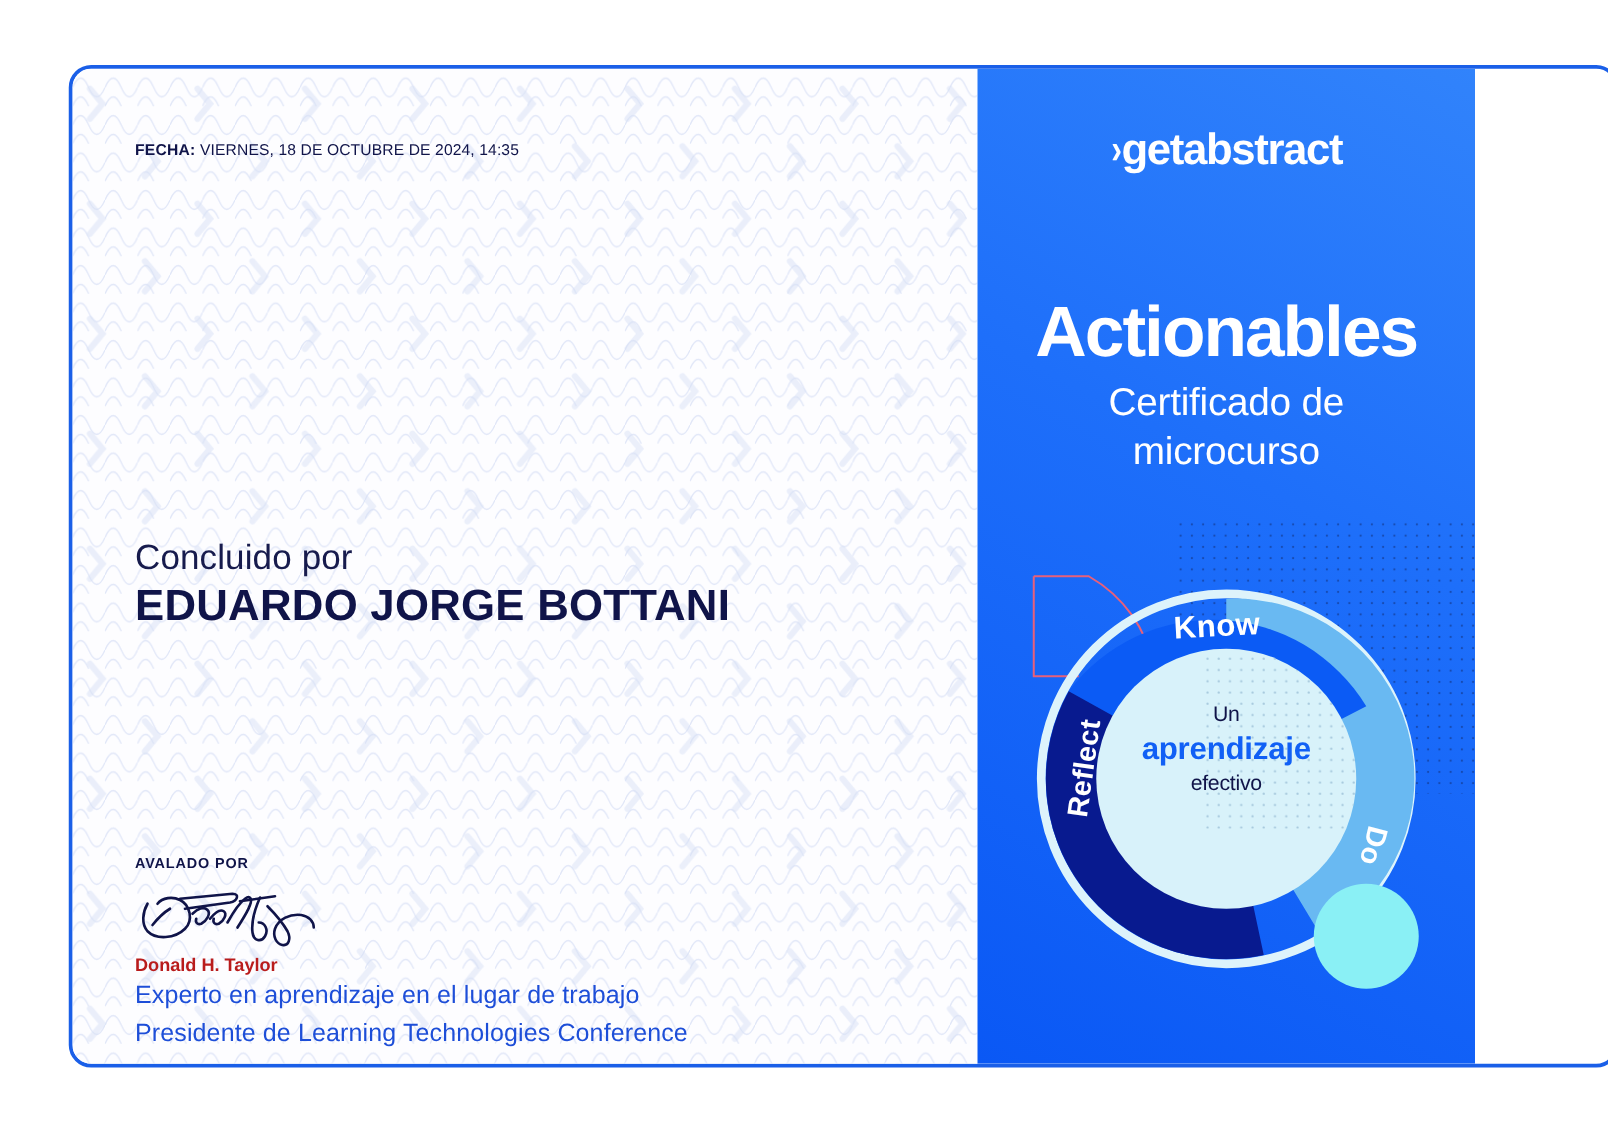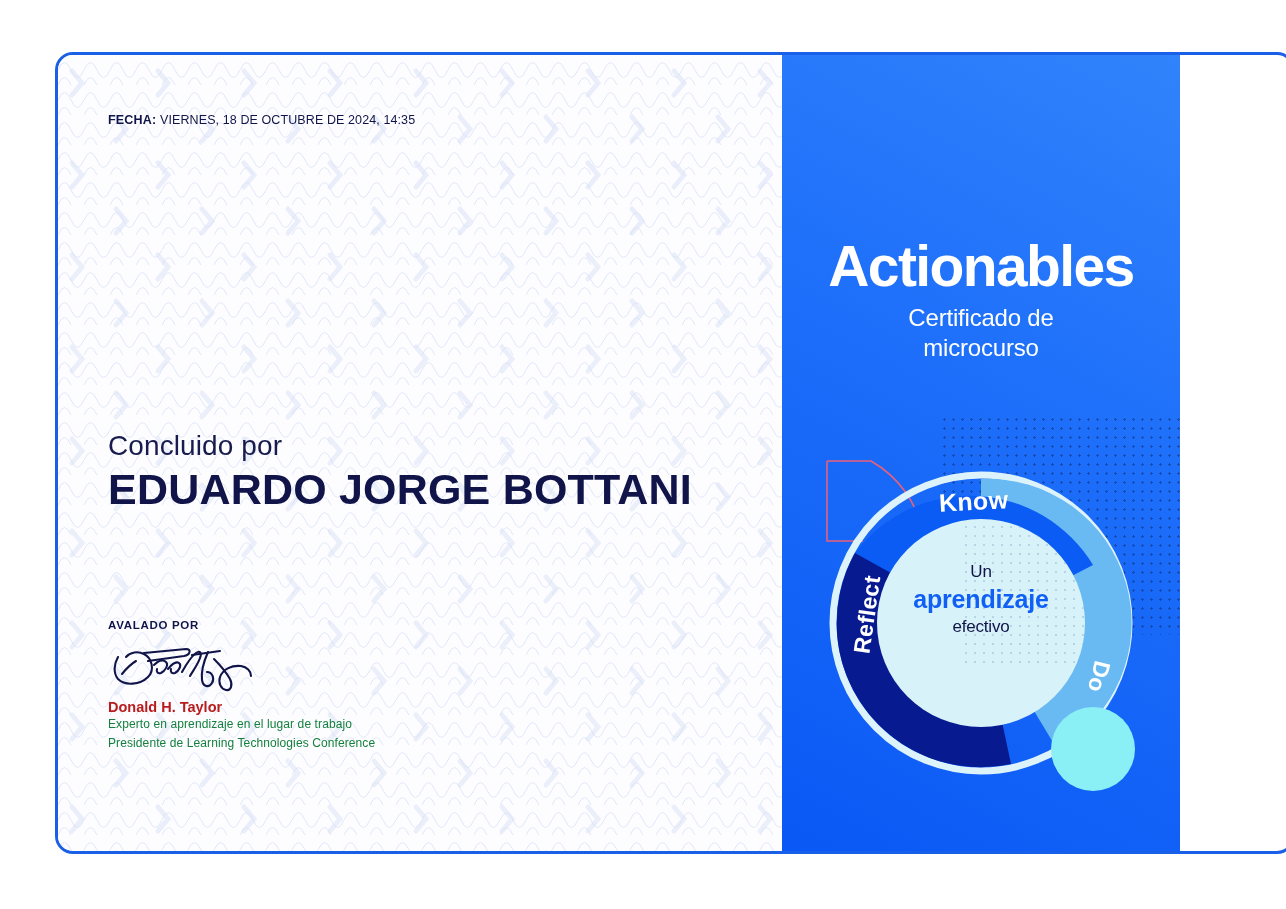--- a/index.html
+++ b/index.html
@@ -78,51 +78,51 @@
     left: 50px;
     top: 375px;
     font-size: 28px;
     color: #171b4d;
     letter-spacing: .1px;
   }
   .recipient {
     position: absolute;
     left: 50px;
     top: 410px;
-    font-size: 43px;
+    font-size: 35px;
     font-weight: bold;
     color: #101449;
     letter-spacing: .2px;
   }
 
   .endorsement {
     position: absolute;
     left: 50px;
-    top: 564px;
+    top: 630px;
     width: 620px;
   }
   .endorse-label {
     font-size: 11.5px;
     font-weight: bold;
     letter-spacing: .7px;
     color: #101449;
   }
   .signature-wrap {
     margin-top: 8px;
     height: 58px;
   }
   .signer-name {
     font-size: 14.5px;
     font-weight: bold;
     color: #b91c1c;
     margin-top: 2px;
   }
   .signer-line {
-    font-size: 12px;
-    color: #15803d;
+    font-size: 20px;
+    color: #1d4ed8;
     line-height: 1.55;
     letter-spacing: .1px;
   }
 
   
   .right-panel {
     position: absolute;
     left: 724px;
     top: 0;
     width: 398px;
@@ -172,21 +172,21 @@
     font-weight: bold;
     letter-spacing: -1.6px;
   }
   .panel-sub {
     position: absolute;
     top: 248px;
     left: 0;
     width: 100%;
     text-align: center;
     color: #ffffff;
-    font-size: 24px;
+    font-size: 31px;
     line-height: 1.25;
     font-weight: normal;
     letter-spacing: -.2px;
   }
 
   .cycle {
     position: absolute;
     left: 50%;
     top: 398px;
     width: 340px;
@@ -296,20 +296,23 @@
       <div class="signer-name">Donald H. Taylor</div>
       <div class="signer-line">Experto en aprendizaje en el lugar de trabajo</div>
       <div class="signer-line">Presidente de Learning Technologies Conference</div>
     </div>
   </div>
 
   <div class="right-panel">
 
     <div class="dot-texture"></div>
 
+    <div class="brand">
+      <span class="brand-mark">›</span><span>getabstract</span>
+    </div>
 
     <div class="panel-heading">Actionables</div>
     <div class="panel-sub">
       <div>Certificado de</div>
       <div>microcurso</div>
     </div>
 
     <div class="cycle">
       <svg width="340" height="340" viewBox="0 0 340 340" xmlns="http://www.w3.org/2000/svg">
 

